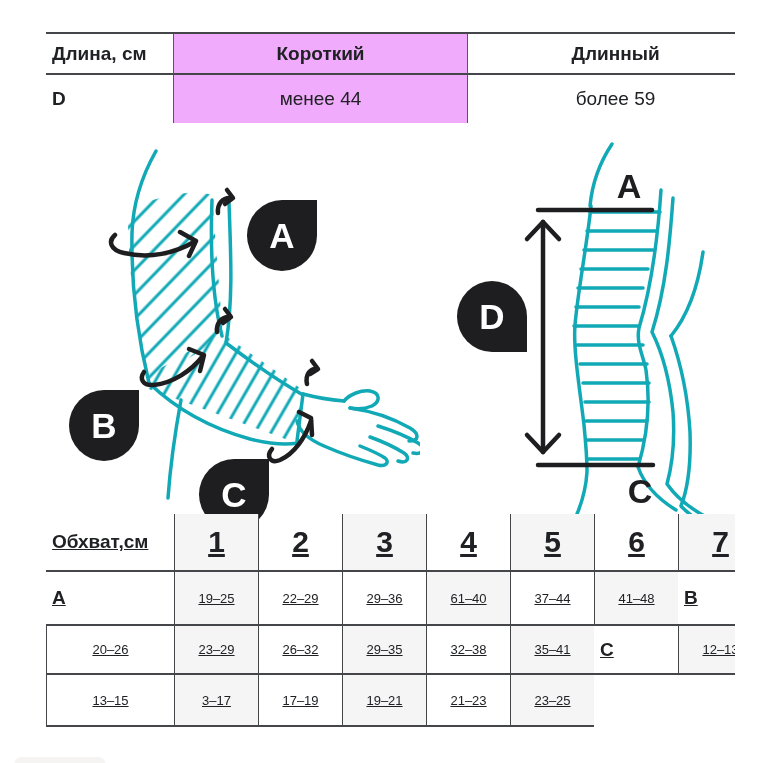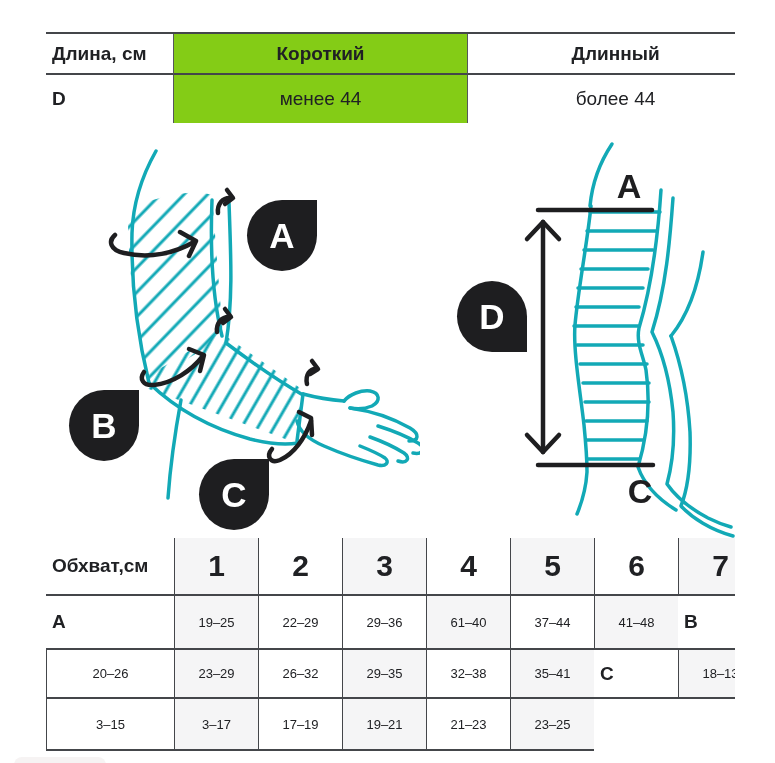--- a/index.html
+++ b/index.html
@@ -9,26 +9,27 @@
   }
   
   .length-table{
     position:absolute;left:46px;top:32px;width:717px;
     display:grid;grid-template-columns:127px 295px 295px;grid-template-rows:41px 48px;
     border-top:2px solid #44464a;
   }
   .lt-cell{display:flex;align-items:center;justify-content:center;font-size:19px;}
   .lt-head{font-weight:700;border-bottom:2px solid #44464a;}
   .lt-label{justify-content:flex-start;padding-left:6px;font-weight:700;}
-  .lt-mid{background:#84cc16;border-left:1px solid #55575b;border-right:1px solid #55575b;}
+  .lt-mid{background:#f0abfc;border-left:1px solid #55575b;border-right:1px solid #55575b;}
   
   .girth-table{
-    position:absolute;left:46px;top:538px;width:716px;
+    position:absolute;left:46px;top:514px;width:716px;
     display:grid;grid-template-columns:128px repeat(7,84px);
     grid-template-rows:58px 54px 49px 52px;
+    text-decoration:underline;
   }
   .gt-cell{display:flex;align-items:center;justify-content:center;
     border-bottom:2px solid #44464a;font-size:13px;}
   .gt-size{font-size:30px;font-weight:700;}
   .gt-label{justify-content:flex-start;padding-left:6px;font-weight:700;font-size:19px;}
   .vline{border-left:1px solid #44464a;}
   .sh{background:#f5f5f6;}
   
   .badge{
     position:absolute;width:70px;height:71px;background:#1e1e20;color:#fff;
@@ -57,21 +58,21 @@
 <body>
 
 <div class="page">
 
   <div class="length-table">
     <div class="lt-cell lt-head lt-label">Длина, см</div>
     <div class="lt-cell lt-head lt-mid">Короткий</div>
     <div class="lt-cell lt-head">Длинный</div>
     <div class="lt-cell lt-label">D</div>
     <div class="lt-cell lt-mid">менее 44</div>
-    <div class="lt-cell">более 44</div>
+    <div class="lt-cell">более 59</div>
   </div>
 
   <svg class="illu illu-left" width="360" height="405" viewBox="0 0 360 405" xmlns="http://www.w3.org/2000/svg">
     <defs>
       <pattern id="h1" width="17" height="17" patternUnits="userSpaceOnUse" patternTransform="rotate(-46)">
         <line x1="0" y1="8" x2="17" y2="8" stroke="#12a9b6" stroke-width="3"></line>
       </pattern>
       <pattern id="h2" width="14" height="14" patternUnits="userSpaceOnUse" patternTransform="rotate(-60)">
         <line x1="0" y1="7" x2="14" y2="7" stroke="#12a9b6" stroke-width="3"></line>
       </pattern>
@@ -184,22 +185,22 @@
 
     <div class="gt-cell gt-label">B</div>
     <div class="gt-cell vline">20–26</div>
     <div class="gt-cell vline sh">23–29</div>
     <div class="gt-cell vline">26–32</div>
     <div class="gt-cell vline sh">29–35</div>
     <div class="gt-cell vline">32–38</div>
     <div class="gt-cell vline sh">35–41</div>
 
     <div class="gt-cell gt-label">C</div>
-    <div class="gt-cell vline sh">18–13</div>
-    <div class="gt-cell vline">3–15</div>
+    <div class="gt-cell vline sh">12–13</div>
+    <div class="gt-cell vline">13–15</div>
     <div class="gt-cell vline sh">3–17</div>
     <div class="gt-cell vline">17–19</div>
     <div class="gt-cell vline sh">19–21</div>
     <div class="gt-cell vline">21–23</div>
     <div class="gt-cell vline sh">23–25</div>
   </div>
 
   <div class="peek"></div>
 </div>
 

